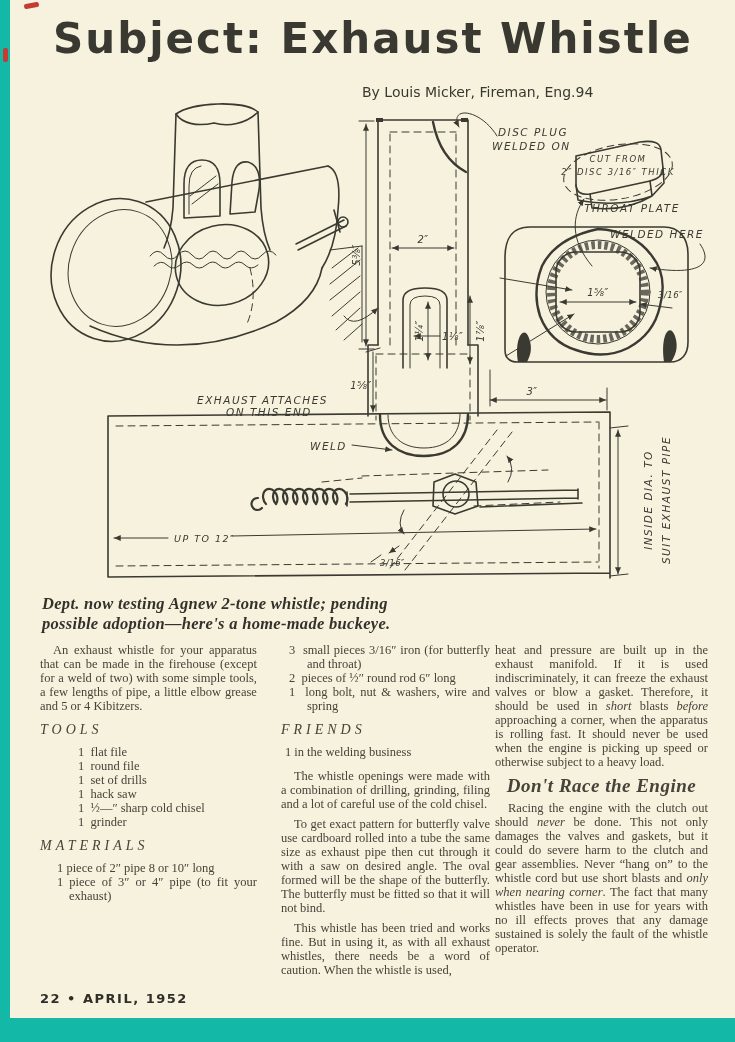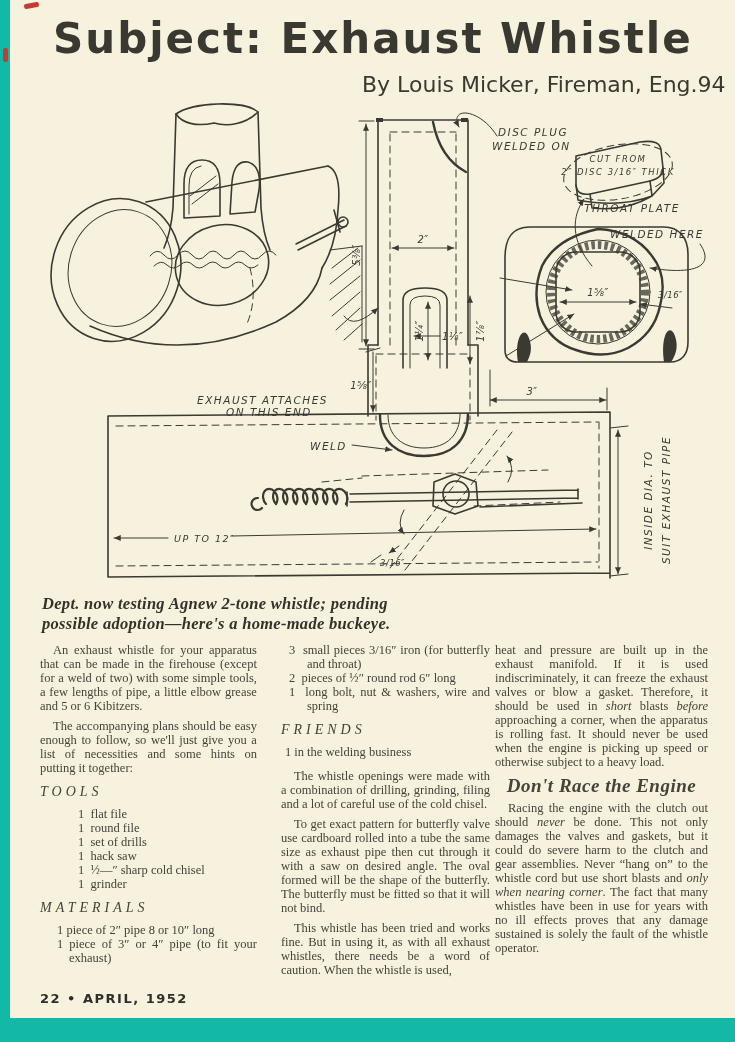--- a/index.html
+++ b/index.html
@@ -5,21 +5,21 @@
   html,body{margin:0;padding:0;background:#9a9a94;}
   .page{position:relative;width:735px;height:1042px;margin:0 auto;background:#14b8a6;overflow:hidden;
         font-family:"Liberation Serif",serif;color:#46433a;}
   .paper{position:absolute;left:10px;top:0;right:0;bottom:24px;background:#f6f2dd;
          background-image:radial-gradient(#eae4c9 0.5px, rgba(0,0,0,0) 0.6px);background-size:4px 4px;}
   .scan-mark{position:absolute;background:#c43c34;border-radius:2px;}
   .m1{left:24px;top:3px;width:15px;height:5px;transform:rotate(-10deg);}
   .m2{left:3px;top:48px;width:5px;height:14px;}
   .title{position:absolute;left:53px;top:14px;font-family:"DejaVu Sans",sans-serif;font-weight:bold;
          font-size:42px;letter-spacing:2px;color:#3a3931;white-space:nowrap;}
-  .byline{position:absolute;left:362px;top:72px;font-family:"DejaVu Sans",sans-serif;font-size:22px;
+  .byline{position:absolute;left:362px;top:84px;font-family:"DejaVu Sans",sans-serif;font-size:14px;
           color:#3a3931;white-space:nowrap;}
   .diagram{position:absolute;left:0;top:100px;width:735px;height:495px;}
   .d{stroke:#3b3a32;fill:none;stroke-width:1.6;stroke-linecap:round;stroke-linejoin:round;}
   .thk{stroke-width:2.4;}
   .thin{stroke-width:1;}
   .dash{stroke-dasharray:7 5;}
   .fill{fill:#3b3a32;stroke:none;}
   .lab{font-family:"DejaVu Sans",sans-serif;font-style:italic;font-size:10.5px;letter-spacing:1.5px;
        fill:#3b3a32;stroke:none;}
   .dim{font-family:"DejaVu Sans",sans-serif;font-style:italic;font-size:10px;letter-spacing:.5px;
@@ -189,22 +189,21 @@
     </g>
   </svg>
 
   <div class="caption">
     <div>Dept. now testing Agnew 2-tone whistle; pending</div>
     <div>possible adoption—here's a home-made buckeye.</div>
   </div>
 
   <div class="cols">
     <div class="c1">
-      <p class="ind">An exhaust whistle for your apparatus that can be made in the firehouse (except for a weld of two) with some simple tools, a few lengths of pipe, a little elbow grease and 5 or 6 Kibitzers.</p>
-      <p class="ind">The accompanying plans should be easy enough to follow, so we'll just give you a list of necessities and some hints on putting it together:</p>
+      <p class="ind">An exhaust whistle for your apparatus that can be made in the firehouse (except for a weld of two) with some simple tools, a few lengths of pipe, a little elbow grease and 5 or 4 Kibitzers.</p>
       <div class="sect">TOOLS</div>
       <ul class="plain tools">
         <li>1&nbsp; flat file</li>
         <li>1&nbsp; round file</li>
         <li>1&nbsp; set of drills</li>
         <li>1&nbsp; hack saw</li>
         <li>1&nbsp; ½—″ sharp cold chisel</li>
         <li>1&nbsp; grinder</li>
       </ul>
       <div class="sect">MATERIALS</div>

